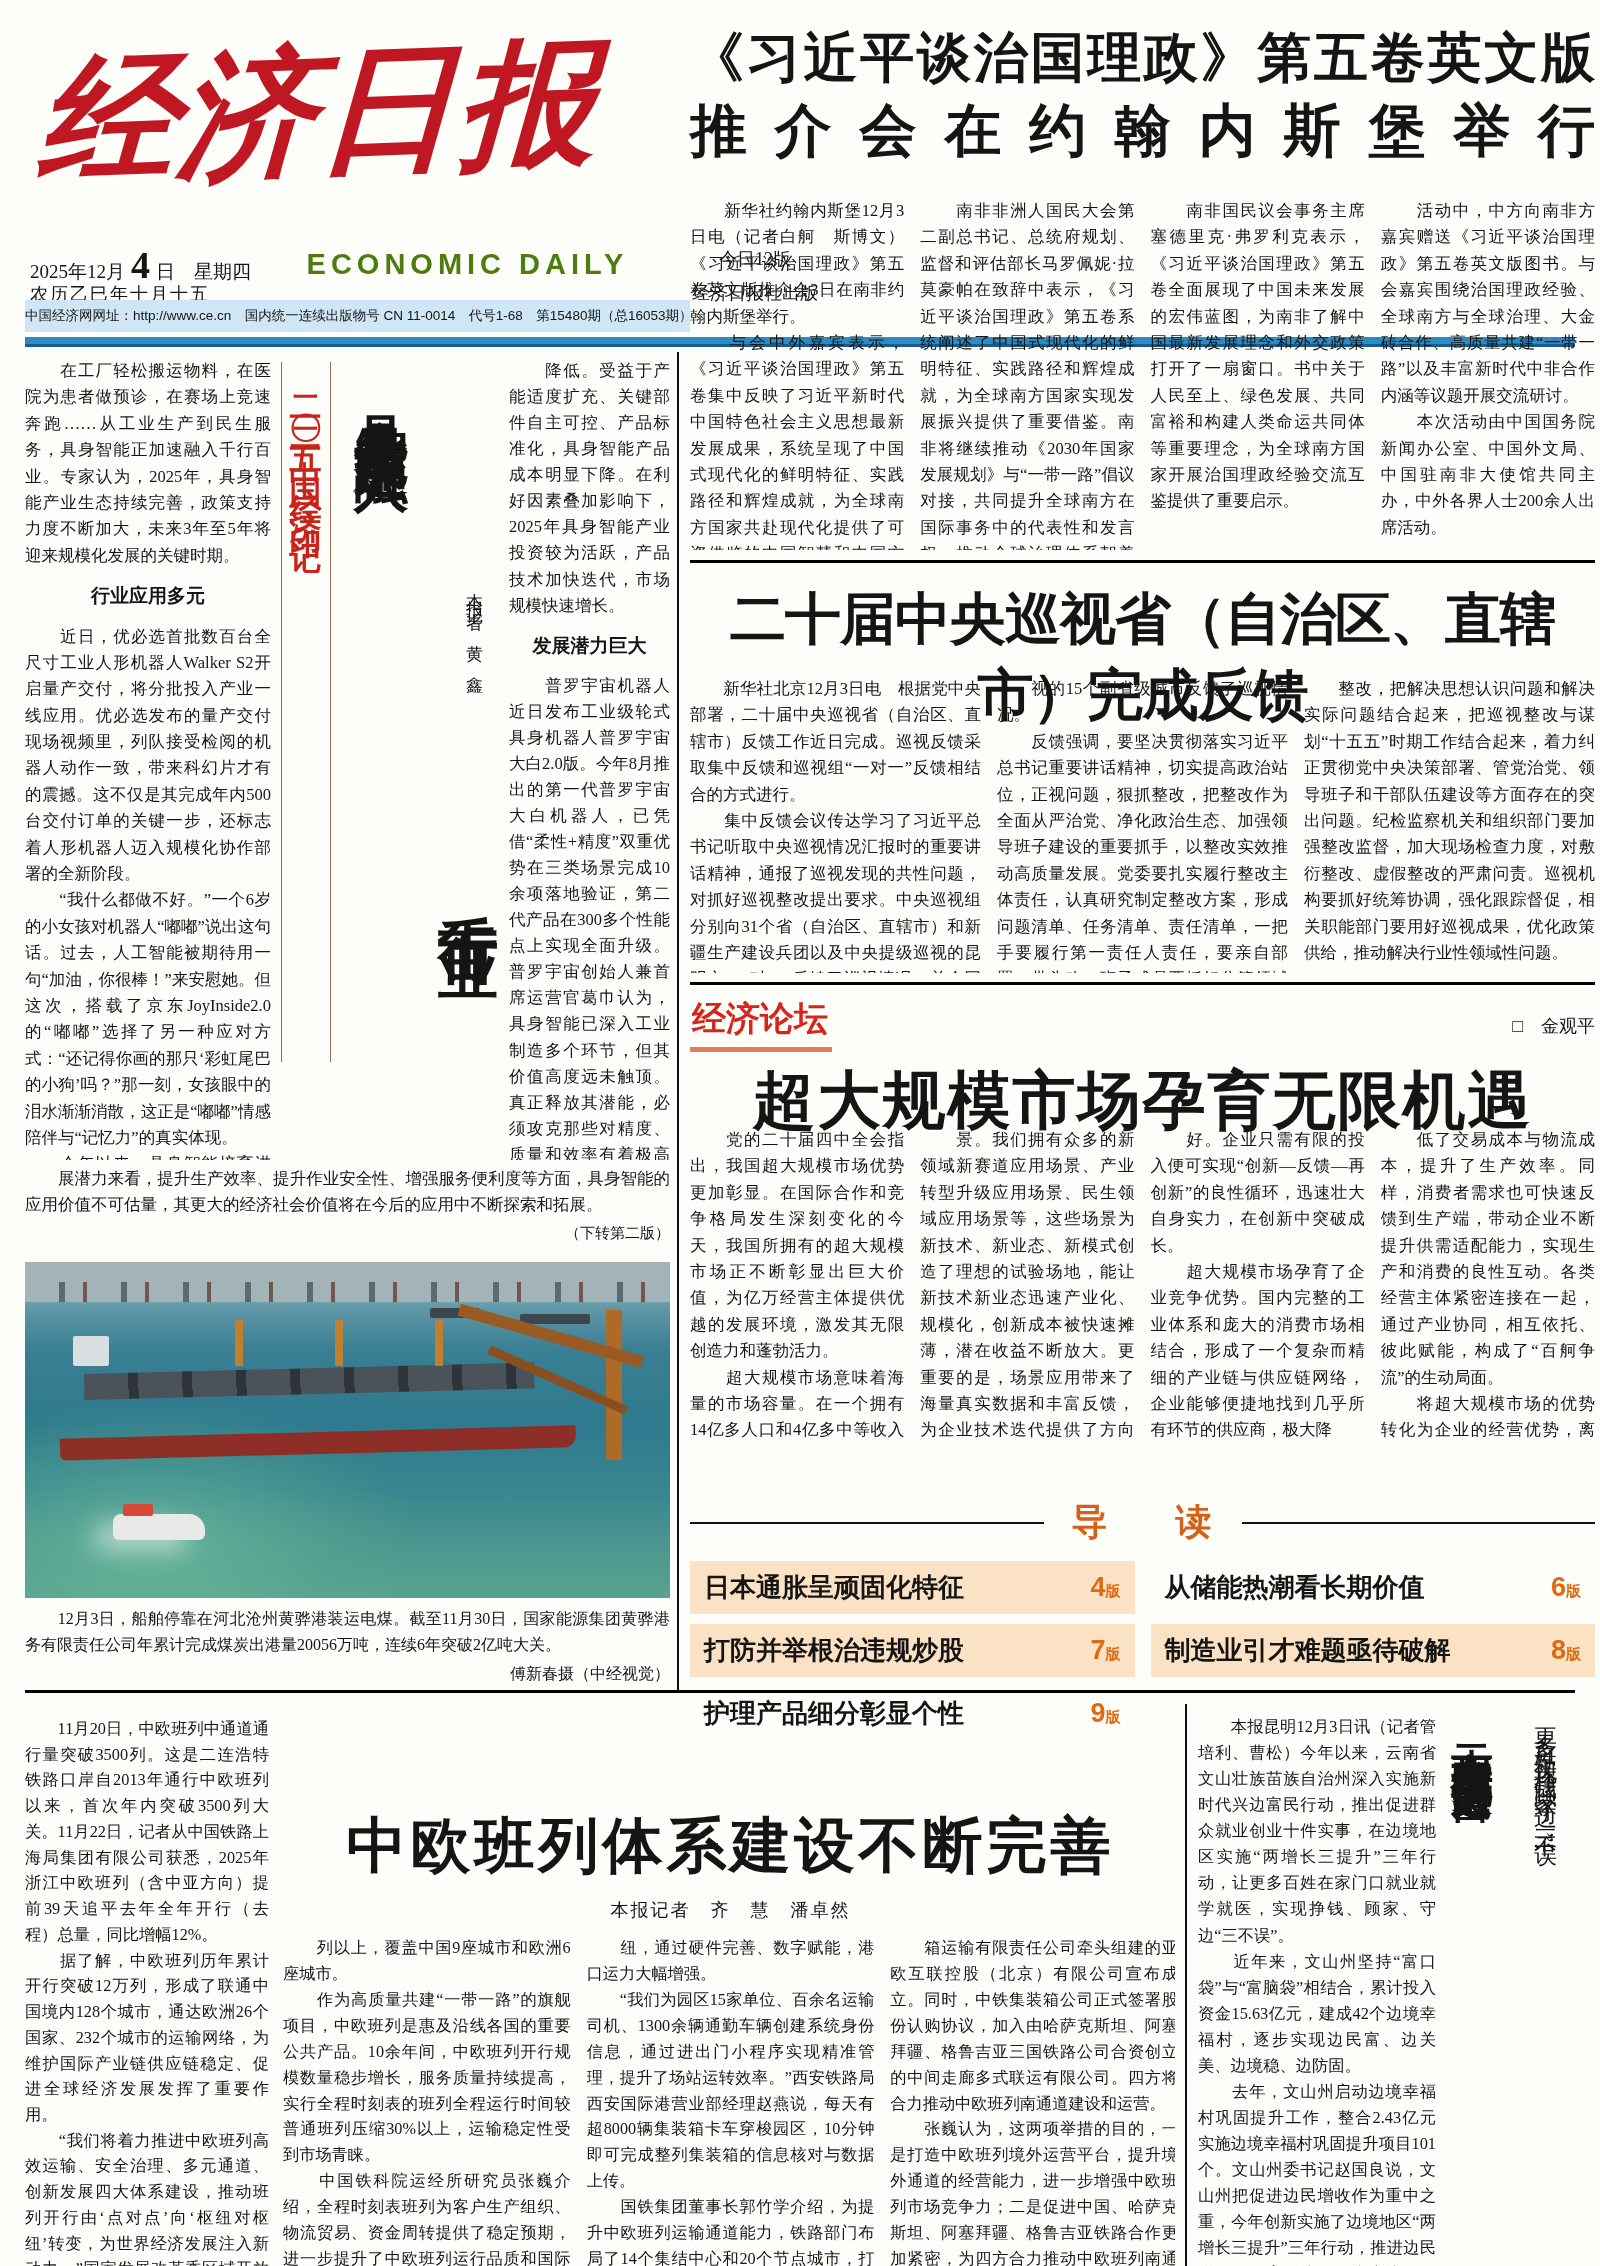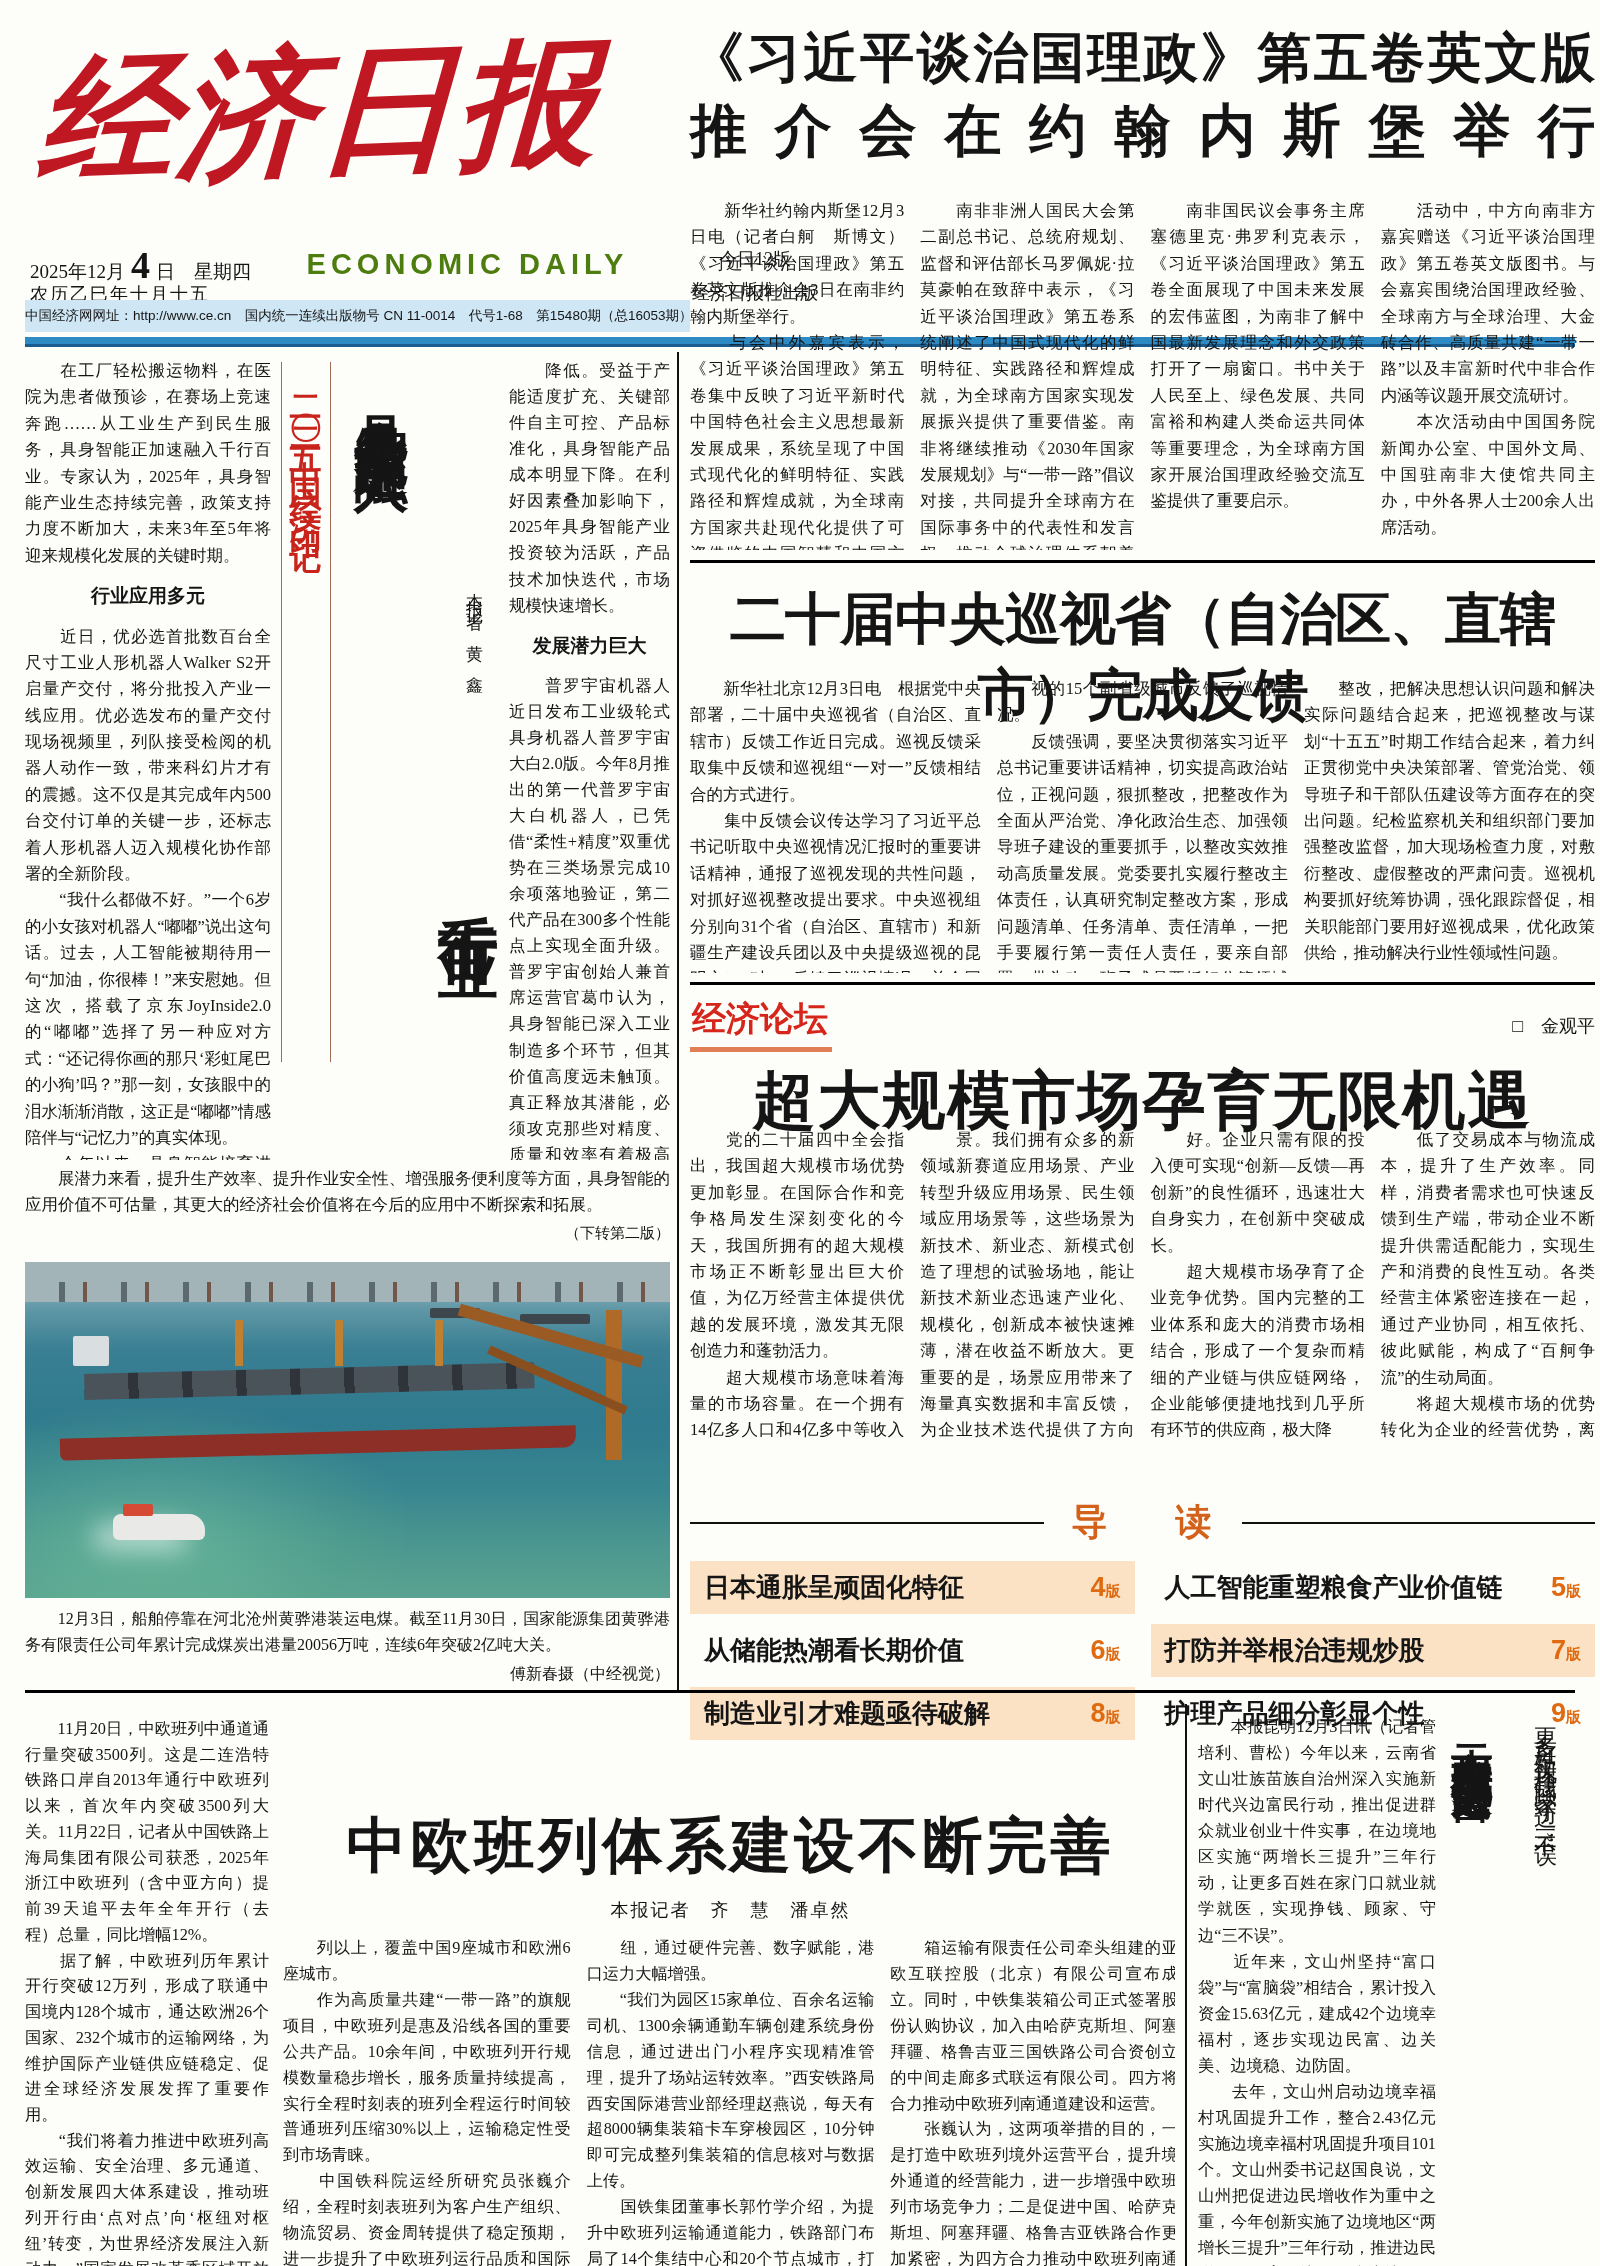--- a/index.html
+++ b/index.html
@@ -187,24 +187,20 @@
       <div class="line"></div>
       <div id="daodu-title">导　读</div>
       <div class="line"></div>
     </div>
     <div id="daodu-grid">
       <div class="daodu-item hl">
         <span>日本通胀呈顽固化特征</span>
         <span class="daodu-page"><span>4</span><span class="suffix">版</span></span>
       </div>
       <div class="daodu-item">
-        <span>人工智能重塑粮食产业价值链</span>
-        <span class="daodu-page"><span>5</span><span class="suffix">版</span></span>
-      </div>
-      <div class="daodu-item">
         <span>从储能热潮看长期价值</span>
         <span class="daodu-page"><span>6</span><span class="suffix">版</span></span>
       </div>
       <div class="daodu-item hl">
         <span>打防并举根治违规炒股</span>
         <span class="daodu-page"><span>7</span><span class="suffix">版</span></span>
       </div>
       <div class="daodu-item hl">
         <span>制造业引才难题亟待破解</span>
         <span class="daodu-page"><span>8</span><span class="suffix">版</span></span>

